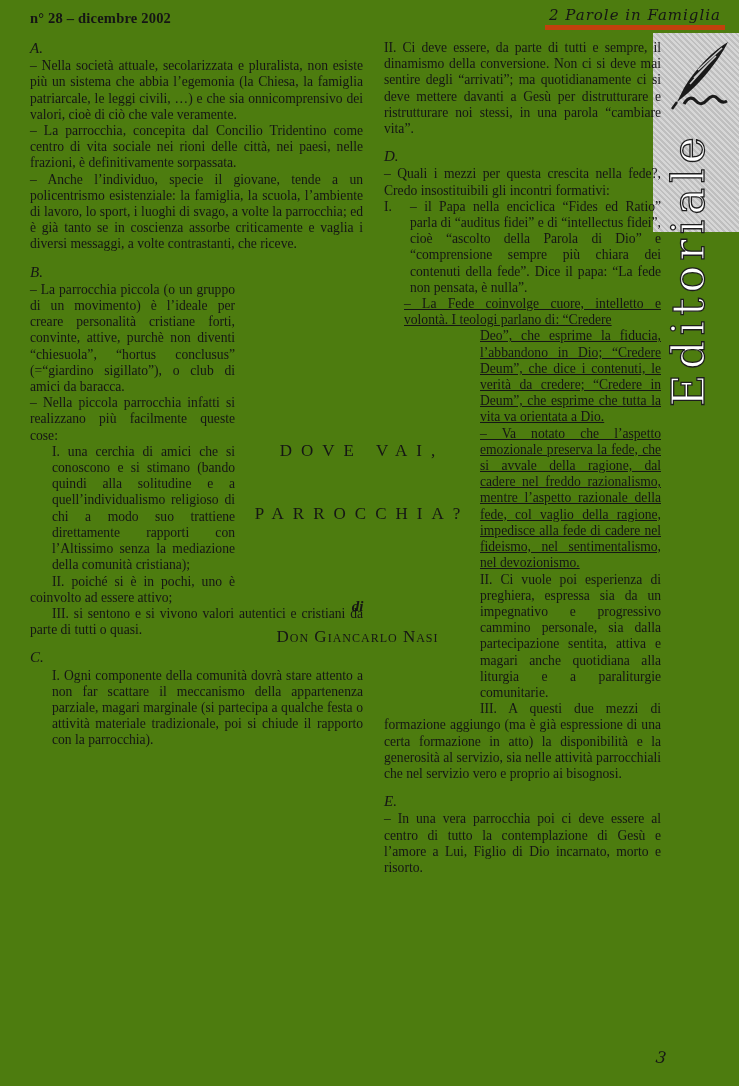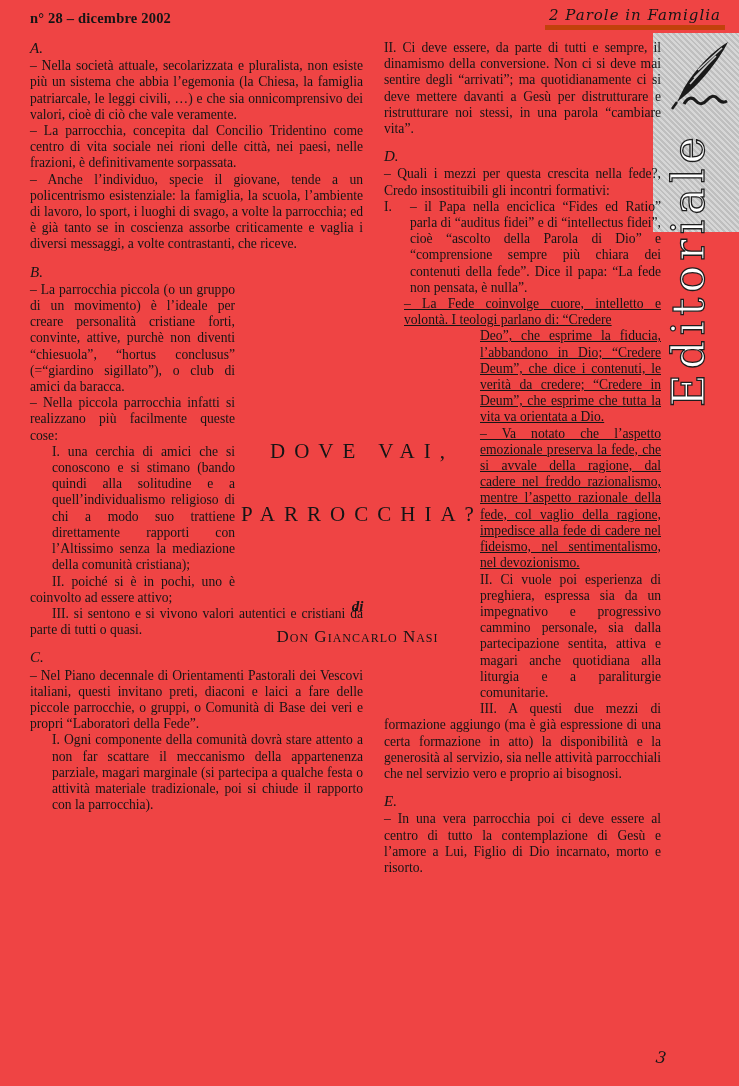--- a/index.html
+++ b/index.html
@@ -1,18 +1,18 @@
 <!DOCTYPE html>
 <html lang="it"><head>
 <meta charset="utf-8">
 <style>
   html,body{margin:0;padding:0;background:#ffffff;}
   .page{
     position:relative; width:739px; height:1086px; overflow:hidden;
-    background:#ef4444; color:#151515;
+    background:#4d7c0f; color:#151515;
     font-family:"Liberation Serif","DejaVu Serif",serif;
     font-size:13.6px; line-height:16.2px;
   }
   
   .hdr-left{position:absolute; left:30px; top:10px; font-weight:bold; font-size:14.5px; letter-spacing:.2px;}
   .hdr-brand{
     position:absolute; right:14px; top:7px;
     font-style:italic; font-size:15px; letter-spacing:1px;
     border-bottom:5px solid #c2410c; padding:0 4px 2px 4px;
     font-family:"DejaVu Serif",serif;
@@ -39,21 +39,21 @@
   .indent{margin-left:22px; text-align:justify;}
   .first-indent{text-indent:22px;}
   .sub{margin-left:20px; text-align:justify;text-decoration:underline;}
   .hang{margin-left:26px; text-indent:-26px; text-align:justify;}
   .hang-label{display:inline-block; width:26px; text-indent:0;}
   .sp-r{float:right; width:128px; height:352px;}
   .sp-l{float:left; width:96px; height:388px;}
   .u{}
   
   .title-block{position:absolute; left:230px; top:443px; width:255px; text-align:center;}
-  .title-line{font-size:21px; letter-spacing:9px; padding-left:9px; white-space:nowrap;}
+  .title-line{font-size:17px; letter-spacing:9px; padding-left:9px; white-space:nowrap;}
   .title-line2{margin-top:47px;}
   .byline-di{margin-top:76px; font-style:italic; font-weight:bold; font-size:15px;}
   .byline-author{margin-top:14px; font-variant:small-caps; font-size:17px; letter-spacing:1px;}
   
   .page-num{position:absolute; left:656px; top:1050px; font-style:italic;
     font-family:"DejaVu Serif",serif; font-size:16px; transform:rotate(8deg);}
 </style>
 </head>
 <body>
 
@@ -87,21 +87,20 @@
     <div class="sp-r"></div>
 
     <div class="sec-label">B.</div>
     <p>–  La parrocchia piccola (o un gruppo di un movimento) è l’ideale per creare personalità cristiane forti, convinte, attive, purchè non diventi “chiesuola”, “hortus conclusus” (=“giardino sigillato”), o club di amici da baracca.</p>
     <p>–  Nella piccola parrocchia infatti si realizzano più facilmente queste cose:</p>
     <p class="indent">I.  una cerchia di amici che si conoscono e si stimano (bando quindi alla solitudine e a quell’individualismo religioso di chi a modo suo trattiene direttamente rapporti con l’Altissimo senza la mediazione della comunità cristiana);</p>
     <p class="first-indent">II.  poiché si è in pochi, uno è coinvolto ad essere attivo;</p>
     <p class="first-indent">III. si sentono e si vivono valori autentici e cristiani da parte di tutti o quasi.</p>
 
     <div class="sec-label">C.</div>
-    <p><span>–  Nel Piano decennale di Orientamenti Pastorali dei Vescovi italiani, questi invitano preti, diaconi e laici a fare delle piccole parrocchie, o gruppi, o Comunità di Base dei veri e propri “</span><span class="u">Laboratori della Fede</span><span>”.</span></p>
     <p class="indent">I.  Ogni componente della comunità dovrà stare attento a non far scattare il meccanismo della appartenenza parziale, magari marginale (si partecipa a qualche festa o attività materiale tradizionale, poi si chiude il rapporto con la parrocchia).</p>
   </div>
 
   <div class="col col-right">
     <p><span>II.  Ci deve essere, da parte di </span><span class="u">tutti</span><span> e </span><span class="u">sempre</span><span>, il dinamismo della </span><span class="u">conversione</span><span>. Non ci si deve mai sentire degli “arrivati”; ma quotidianamente ci si deve mettere davanti a Gesù per distrutturare e ristrutturare noi stessi, in una parola “</span><span class="u">cambiare vita</span><span>”.</span></p>
 
     <div class="sec-label">D.</div>
     <p><span>–  Quali i mezzi per questa crescita nella fede?, Credo </span><span class="u">insostituibili gli incontri formativi</span><span>:</span></p>
 
     <p class="hang"><span class="hang-label">I.</span><span>– il Papa nella enciclica “Fides ed Ratio” parla di “auditus fidei” e di “intellectus fidei”, cioè “ascolto della Parola di Dio” e “comprensione sempre più chiara dei contenuti della fede”. Dice il papa: “La fede non pensata, è nulla”.</span></p>

